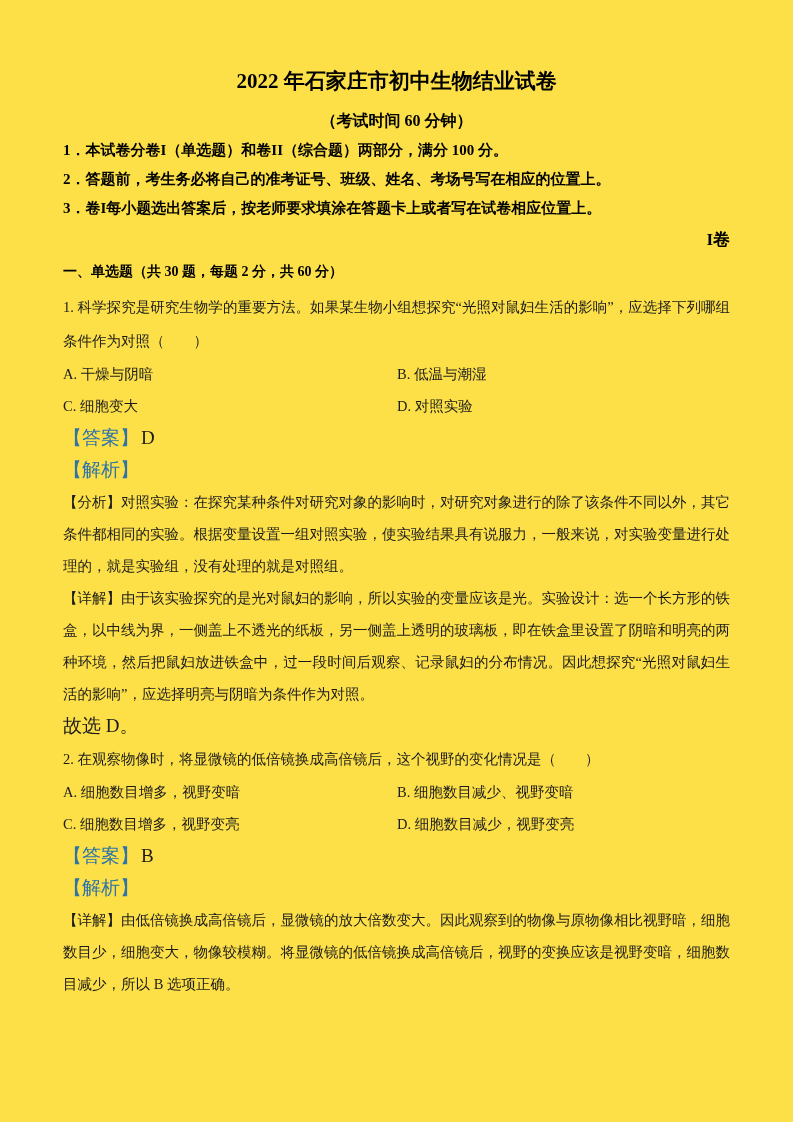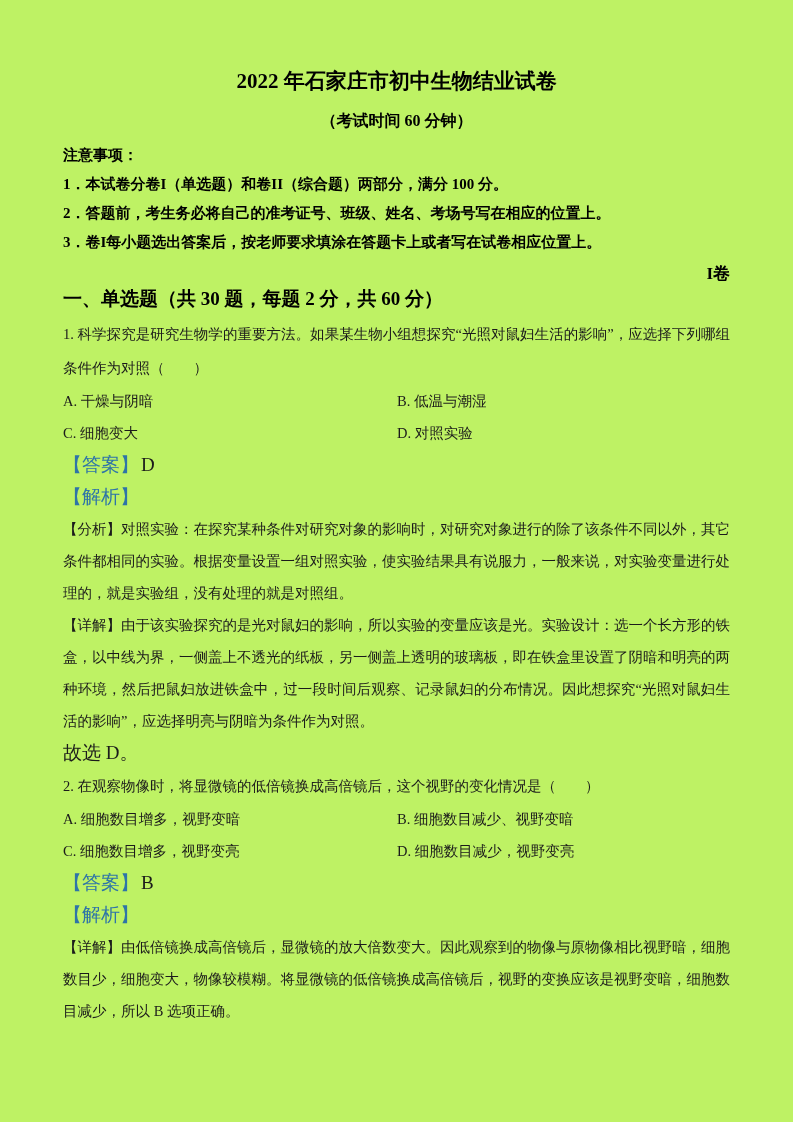--- a/index.html
+++ b/index.html
@@ -12,21 +12,21 @@
     height: 1122px;
     overflow: hidden;
     font-family: "Liberation Serif", "DejaVu Serif", serif;
     color: #1b1b1b;
   }
   .page {
     box-sizing: border-box;
     width: 793px;
     height: 1122px;
     padding: 66px 63px 0 63px;
-    background: #bef264;
+    background: #fde047;
   }
   .title {
     text-align: center;
     font-weight: bold;
     font-size: 21px;
     line-height: 30px;
     color: #000000;
   }
   .subtitle {
     text-align: center;
@@ -53,22 +53,23 @@
   .volume-heading {
     text-align: right;
     font-weight: bold;
     font-size: 17px;
     line-height: 24px;
     margin-top: 9px;
     color: #000000;
   }
   .part-heading {
     font-weight: bold;
-    font-size: 19px;
+    font-size: 14px;
     line-height: 25px;
+    margin-top: 7px;
     color: #000000;
   }
   .stem {
     font-size: 14.5px;
     line-height: 34px;
     margin-top: 6px;
     text-align: justify;
   }
   .stem.tight {
     margin-top: 0;
@@ -96,21 +97,20 @@
   }
 </style>
 </head>
 <body>
 
 <div class="page">
 
   <div class="title">2022 年石家庄市初中生物结业试卷</div>
   <div class="subtitle">（考试时间 60 分钟）</div>
 
-  <div class="notice-heading">注意事项：</div>
   <div class="notice-item">1．本试卷分卷I（单选题）和卷II（综合题）两部分，满分 100 分。</div>
   <div class="notice-item">2．答题前，考生务必将自己的准考证号、班级、姓名、考场号写在相应的位置上。</div>
   <div class="notice-item">3．卷I每小题选出答案后，按老师要求填涂在答题卡上或者写在试卷相应位置上。</div>
 
   <div class="volume-heading">I卷</div>
   <div class="part-heading">一、单选题（共 30 题，每题 2 分，共 60 分）</div>
 
   <div class="stem">1. 科学探究是研究生物学的重要方法。如果某生物小组想探究“光照对鼠妇生活的影响”，应选择下列哪组条件作为对照（　　）</div>
   <div class="options-grid">
     <span class="option">A. 干燥与阴暗</span>

